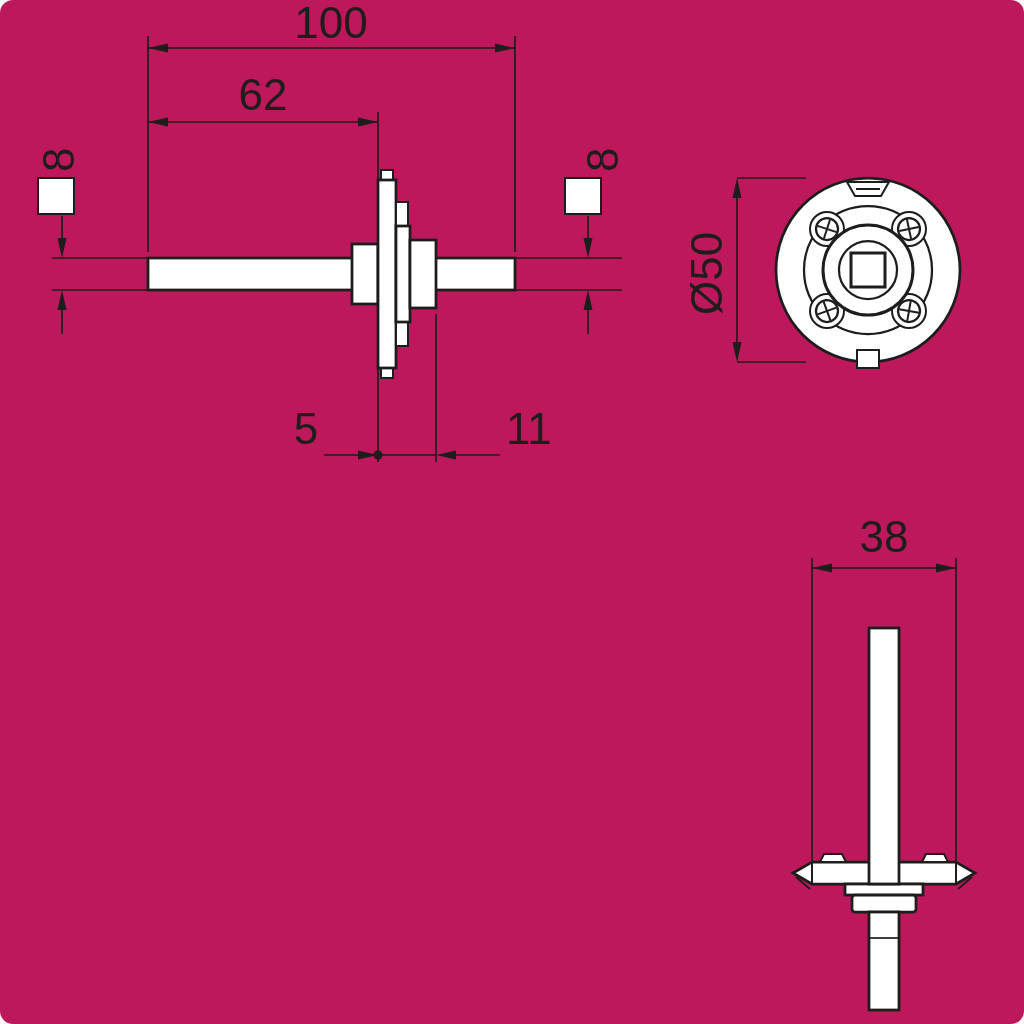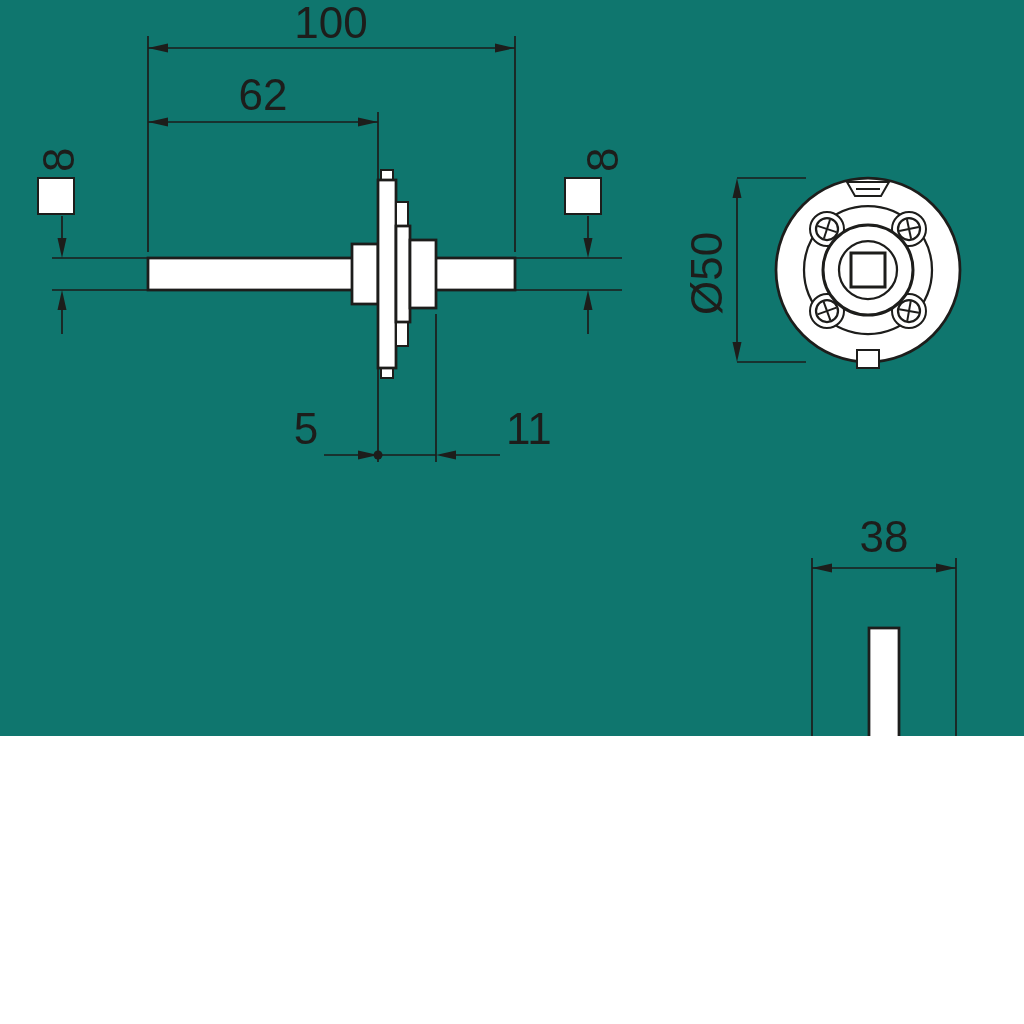--- a/index.html
+++ b/index.html
@@ -2,24 +2,25 @@
 <html><head>
 <meta charset="utf-8">
 <style>
   html, body {
     margin: 0;
     padding: 0;
     background: #ffffff;
   }
   .canvas {
     width: 1024px;
-    height: 736px;
+    height: 1024px;
     position: relative;
-    background: #0f766e;
+    background: #be185d;
     overflow: hidden;
+    border-radius: 13px;
   }
   svg { display: block; }
   
   .obj      { fill: #ffffff; stroke: #1d1d1b; stroke-width: 2.75; }
   .obj-thin { fill: #ffffff; stroke: #1d1d1b; stroke-width: 2; }
   .ring     { fill: none;    stroke: #1d1d1b; stroke-width: 2.25; }
   .ln2      { fill: none;    stroke: #1d1d1b; stroke-width: 2; }
   
   .dim      { fill: none;    stroke: #1d1d1b; stroke-width: 1.7; }
   

